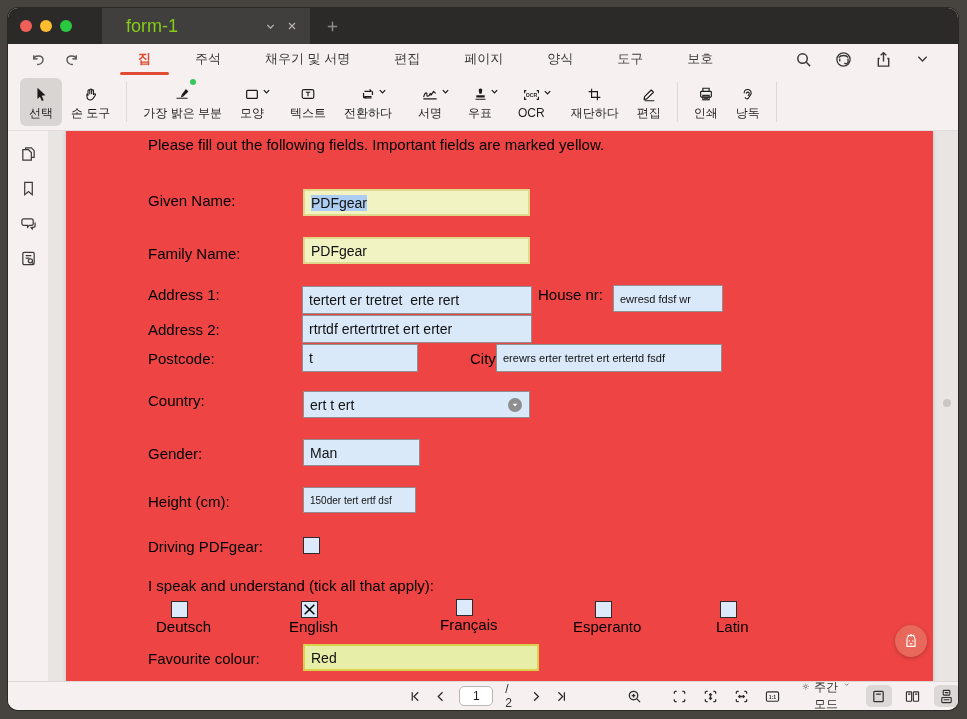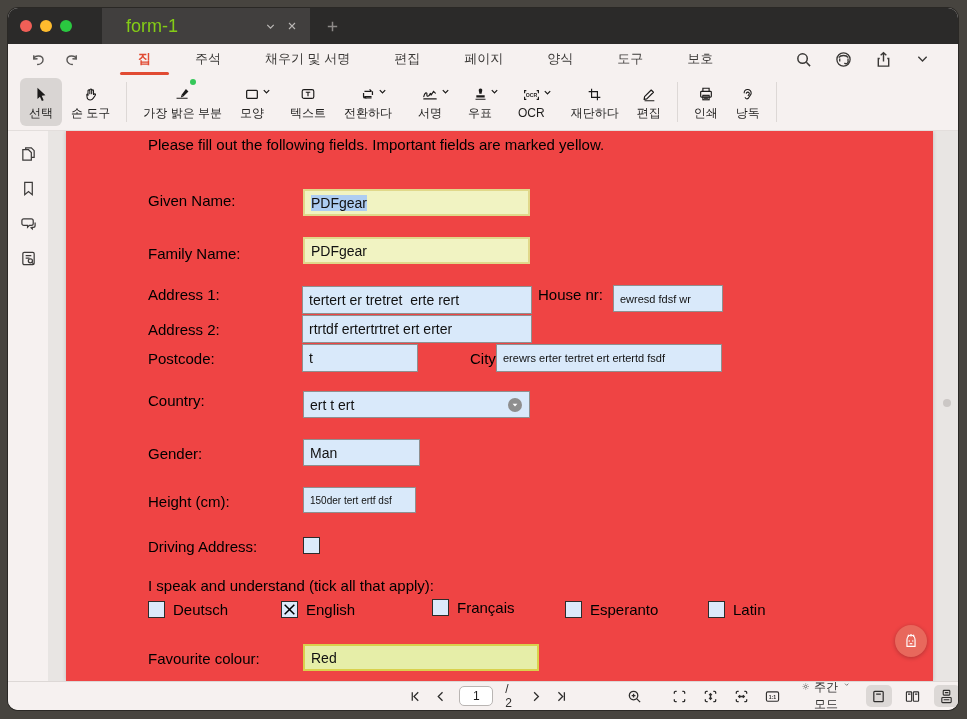--- a/index.html
+++ b/index.html
@@ -54,21 +54,21 @@
   .field { position:absolute; border:1px solid #8f8f8f; background:#d9e9fa; display:flex; align-items:center; padding:0 6px; font-size:14px; color:#111; }
   .field.yellow { background:#f1f3c2; border:2px solid #e0d88a; }
   .field.fav { background:#e6eea8; border:2px solid #d9d14c; }
   .fv { white-space:pre; }
   .fv.sel { background:#aecdf2; }
   .fv.small { font-size:11px; }
   .fv.tiny { font-size:10px; }
   .ddbtn { position:absolute; right:7px; top:50%; transform:translateY(-50%); width:14px; height:14px; border-radius:50%; background:#8e8e8e; display:flex; align-items:center; justify-content:center; }
   .ddbtn svg { width:8px; height:8px; color:#fff; }
   .cbox { position:absolute; width:17px; height:17px; border:1.6px solid #2c2c2c; background:#dceafb; display:flex; align-items:center; justify-content:center; }
-  .lang-item { position:absolute; display:flex; align-items:center; }
+  .lang-item { position:absolute; display:flex; align-items:center;flex-direction:column; }
   .lang-item .cb { width:17px; height:17px; border:1.6px solid #2c2c2c; background:#dceafb; display:flex; align-items:center; justify-content:center; flex:0 0 auto; }
   .lang-item .ll { font-size:15px; margin-left:8px; }
 
   
   .robot { position:absolute; right:31px; bottom:24px; width:32px; height:32px; border-radius:50%; background:#e8685c; display:flex; align-items:center; justify-content:center; box-shadow:0 1px 4px rgba(0,0,0,.25); }
   .robot svg { width:18px; height:18px; color:#fff; }
 
   
   .statusbar { height:29px; background:#f6f1f0; border-top:1px solid #ddd8d6; display:flex; align-items:center; flex:0 0 auto; font-size:12px; color:#2e2d2c; }
   .sic2 { width:15px; height:15px; color:#2e2d2c; display:block; }
@@ -399,21 +399,21 @@
         <div class="fpos flabel" style="left:82px; top:314px;">Gender:</div>
         <div class="field" style="left:237px; top:308px; width:117px; height:27px;">
           <span class="fv">Man</span>
         </div>
 
         <div class="fpos flabel" style="left:82px; top:362px;">Height (cm):</div>
         <div class="field" style="left:237px; top:356px; width:113px; height:26px;">
           <span class="fv tiny">150der tert ertf dsf</span>
         </div>
 
-        <div class="fpos flabel" style="left:82px; top:407px;">Driving Address:</div>
+        <div class="fpos flabel" style="left:82px; top:407px;">Driving PDFgear:</div>
         <span class="cbox" style="left:237px; top:406px;"></span>
 
         <div class="fpos flabel" style="left:82px; top:446px;">I speak and understand (tick all that apply):</div>
         <div class="lang-item" style="left:82px; top:470px;">
           <span class="cb"></span>
           <span class="ll">Deutsch</span>
         </div>
         <div class="lang-item" style="left:215px; top:470px;">
           <span class="cb">
             <svg viewBox="0 0 14 14">

